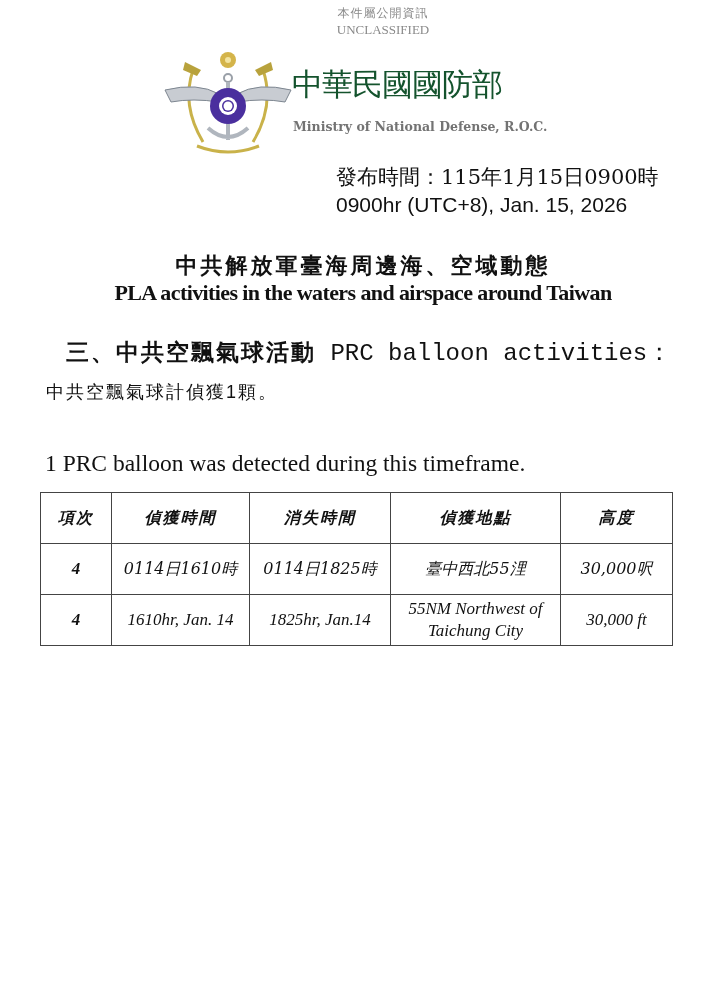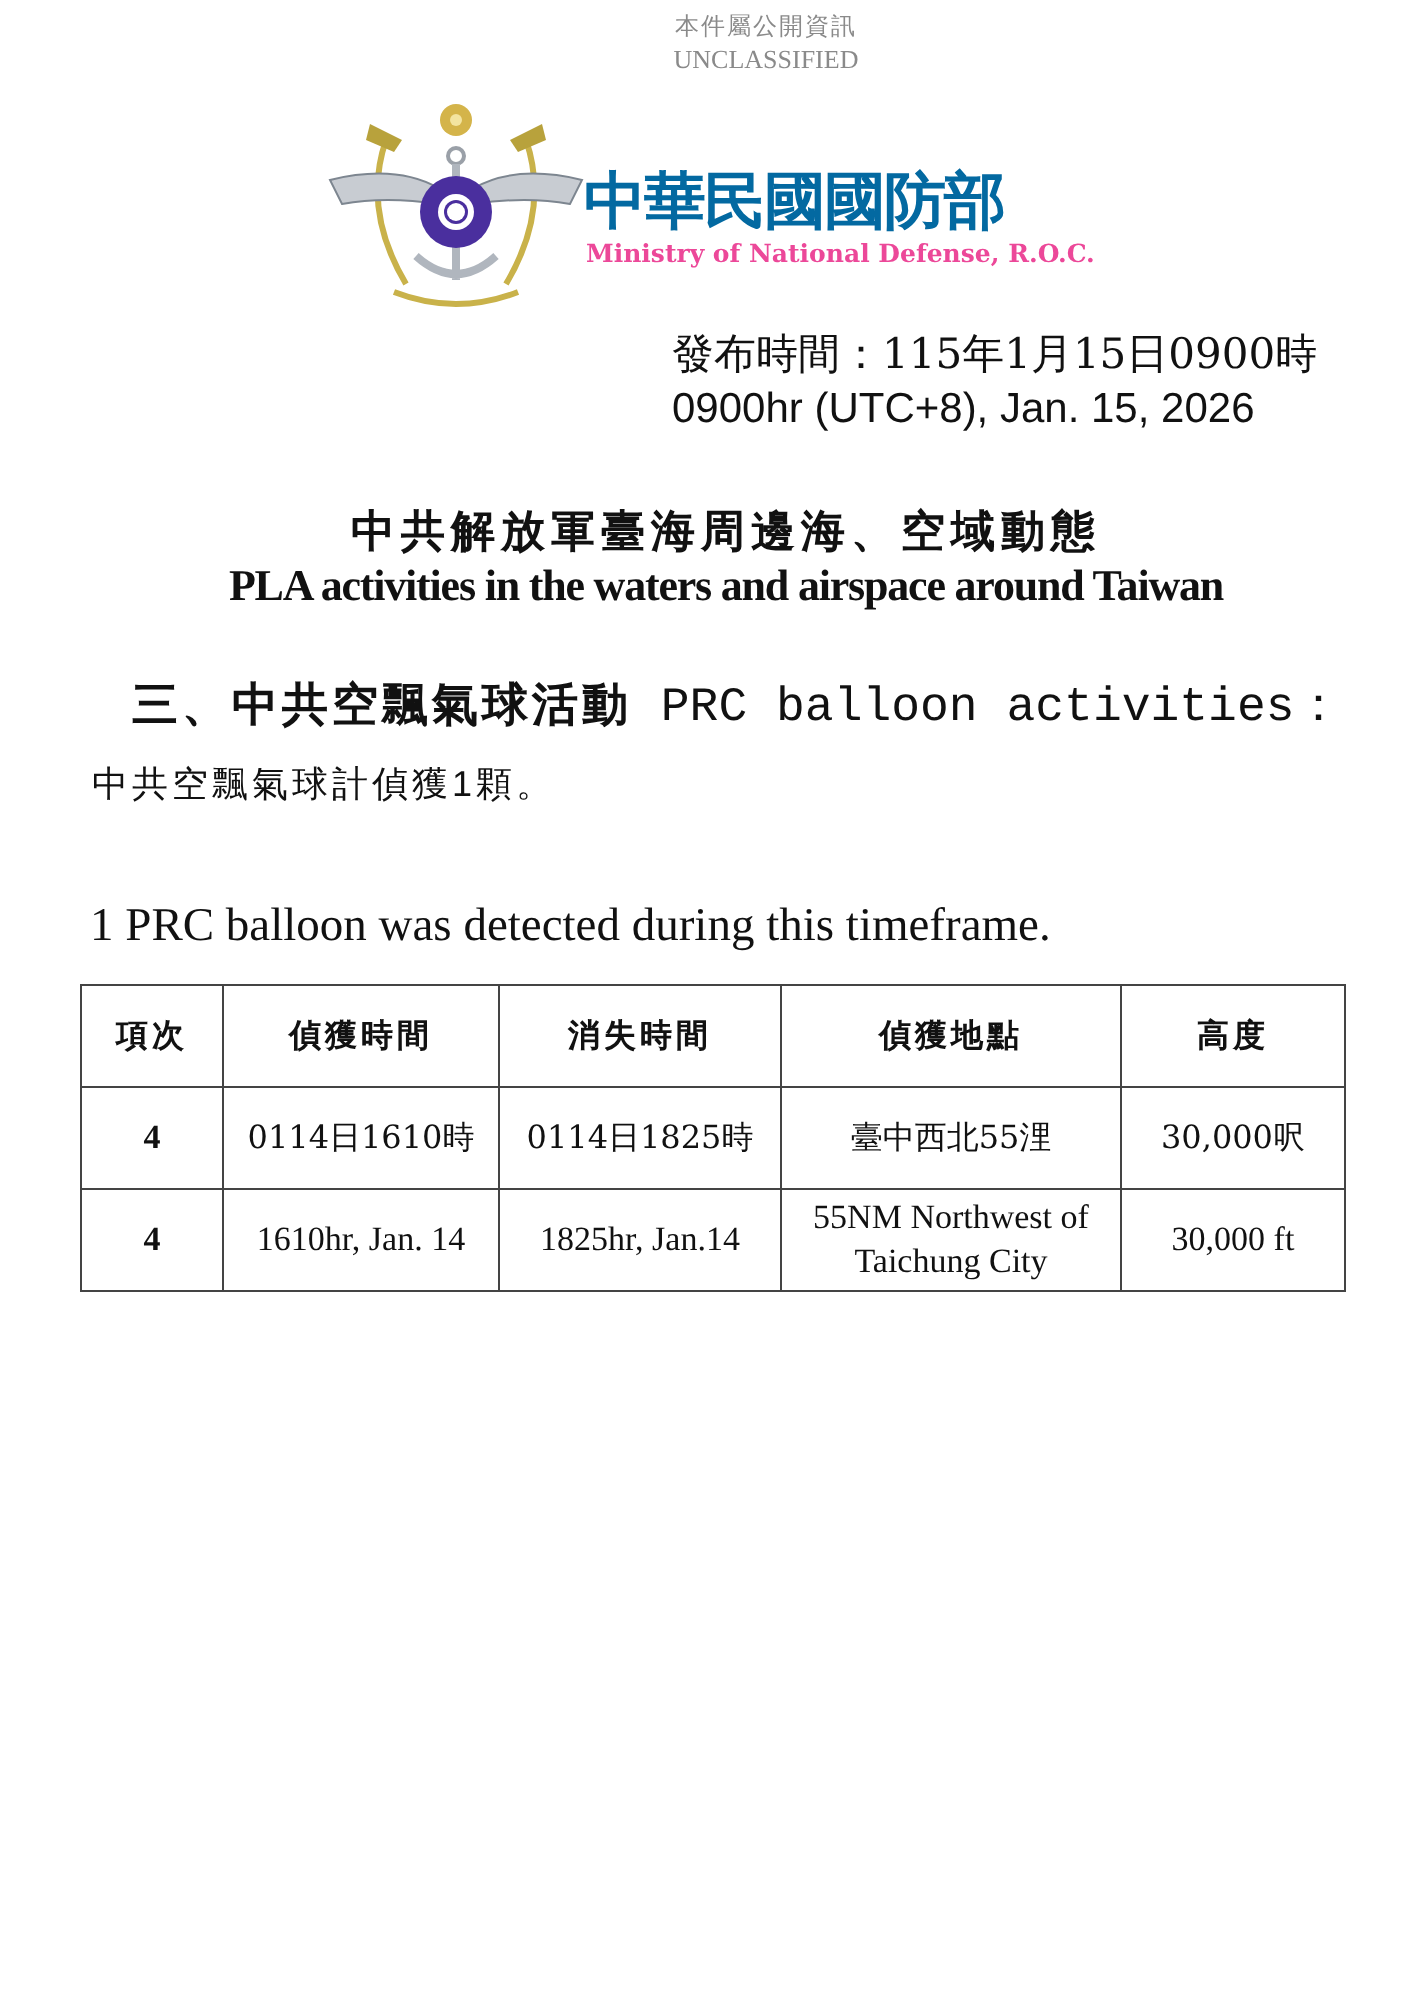--- a/index.html
+++ b/index.html
@@ -1,33 +1,33 @@
 <!DOCTYPE html>
 <html><head>
 <meta charset="utf-8">
 <style>
   html, body { margin: 0; padding: 0; background: #ffffff; }
   body { width: 711px; height: 1000px; position: relative; overflow: hidden; font-family: "DejaVu Serif", "Liberation Serif", serif; color: #111; }
   .classif { position: absolute; left: 0; width: 766px; text-align: center; color: #8a8a8a; font-family: "Liberation Serif", serif; }
   .classif.zh { top: 5px; font-size: 12px; letter-spacing: 1px; }
   .classif.en { top: 22px; font-size: 13px; }
   .emblem { position: absolute; left: 163px; top: 50px; width: 130px; height: 106px; }
-  .org-zh { position: absolute; left: 292px; top: 80px; font-family: "DejaVu Sans", sans-serif; font-weight: bold; font-size: 31px; letter-spacing: -1px; color: #0369a1; }
-  .org-en { position: absolute; left: 293px; top: 119px; font-family: "DejaVu Serif", serif; font-weight: bold; font-size: 12.5px; color: #ec4899; }
+  .org-zh { position: absolute; left: 292px; top: 64px; font-family: "DejaVu Sans", sans-serif; font-weight: normal; font-size: 31px; letter-spacing: -1px; color: #14532d; }
+  .org-en { position: absolute; left: 293px; top: 119px; font-family: "DejaVu Serif", serif; font-weight: bold; font-size: 12.5px; color: #737373; }
   .release-zh { position: absolute; left: 336px; top: 163px; font-size: 21px; font-family: "DejaVu Serif", serif; text-align: center; }
   .release-en { position: absolute; left: 336px; top: 193px; font-size: 21px; font-family: Liberation Sans, sans-serif; text-align: right; }
   .title-zh { position: absolute; left: 0; width: 726px; top: 251px; text-align: center; font-size: 22px; font-weight: bold; letter-spacing: 3px; font-family: "DejaVu Serif", serif; }
   .title-en { position: absolute; left: 0; width: 726px; top: 280px; text-align: center; font-size: 22px; font-weight: bold; letter-spacing: -0.6px; font-family: "Liberation Serif", serif; }
   .section { position: absolute; left: 46px; top: 336px; font-size: 23px; font-family: "DejaVu Serif", serif; white-space: nowrap; margin-left: 20px; }
   .section .zh { font-weight: bold; letter-spacing: 2px; }
   .section .en { font-family: "Liberation Mono", monospace; font-size: 24px; letter-spacing: 0px; }
   .para-zh { position: absolute; left: 46px; top: 380px; font-size: 18px; letter-spacing: 2px; font-family: Liberation Sans, sans-serif; }
   .para-en { position: absolute; left: 45px; top: 450px; font-size: 23.5px; font-family: "Liberation Serif", serif; }
   table.report { position: absolute; left: 40px; top: 492px; width: 632px; border-collapse: collapse; table-layout: fixed; }
-  table.report td { border: 1.5px solid #444; text-align: center; vertical-align: middle; height: 50px; padding: 0 2px; line-height: 22px; }
+  table.report td { border: 1.5px solid #444; text-align: center; vertical-align: middle; height: 50px; padding: 0 2px; line-height: 22px; font-style: italic; }
   .zh-head { font-family: "DejaVu Serif", serif; font-weight: bold; font-size: 16px; letter-spacing: 2px; }
   .zh-cell { font-family: "DejaVu Serif", serif; font-size: 16px; }
   .en-cell { font-family: "Liberation Serif", serif; font-size: 17px; }
   .bold { font-weight: bold; }
 </style>
 </head>
 <body>
 
 <div class="classif zh">本件屬公開資訊</div>
 <div class="classif en">UNCLASSIFIED</div>

